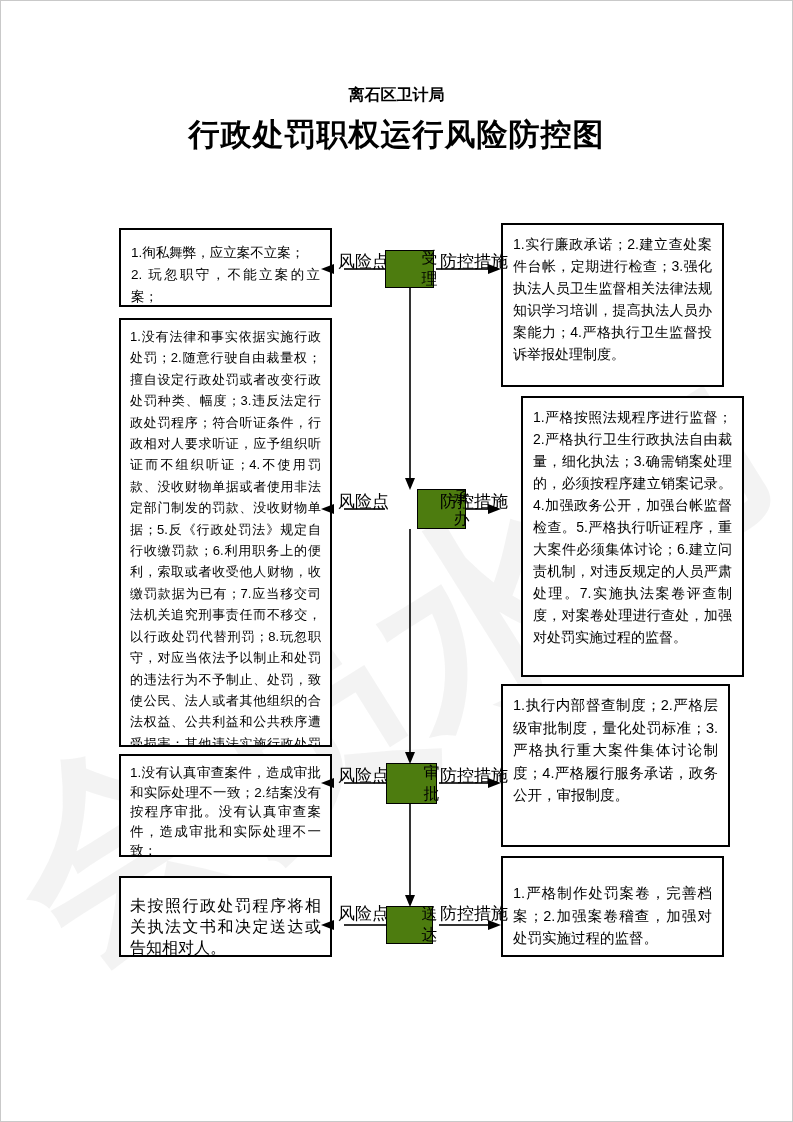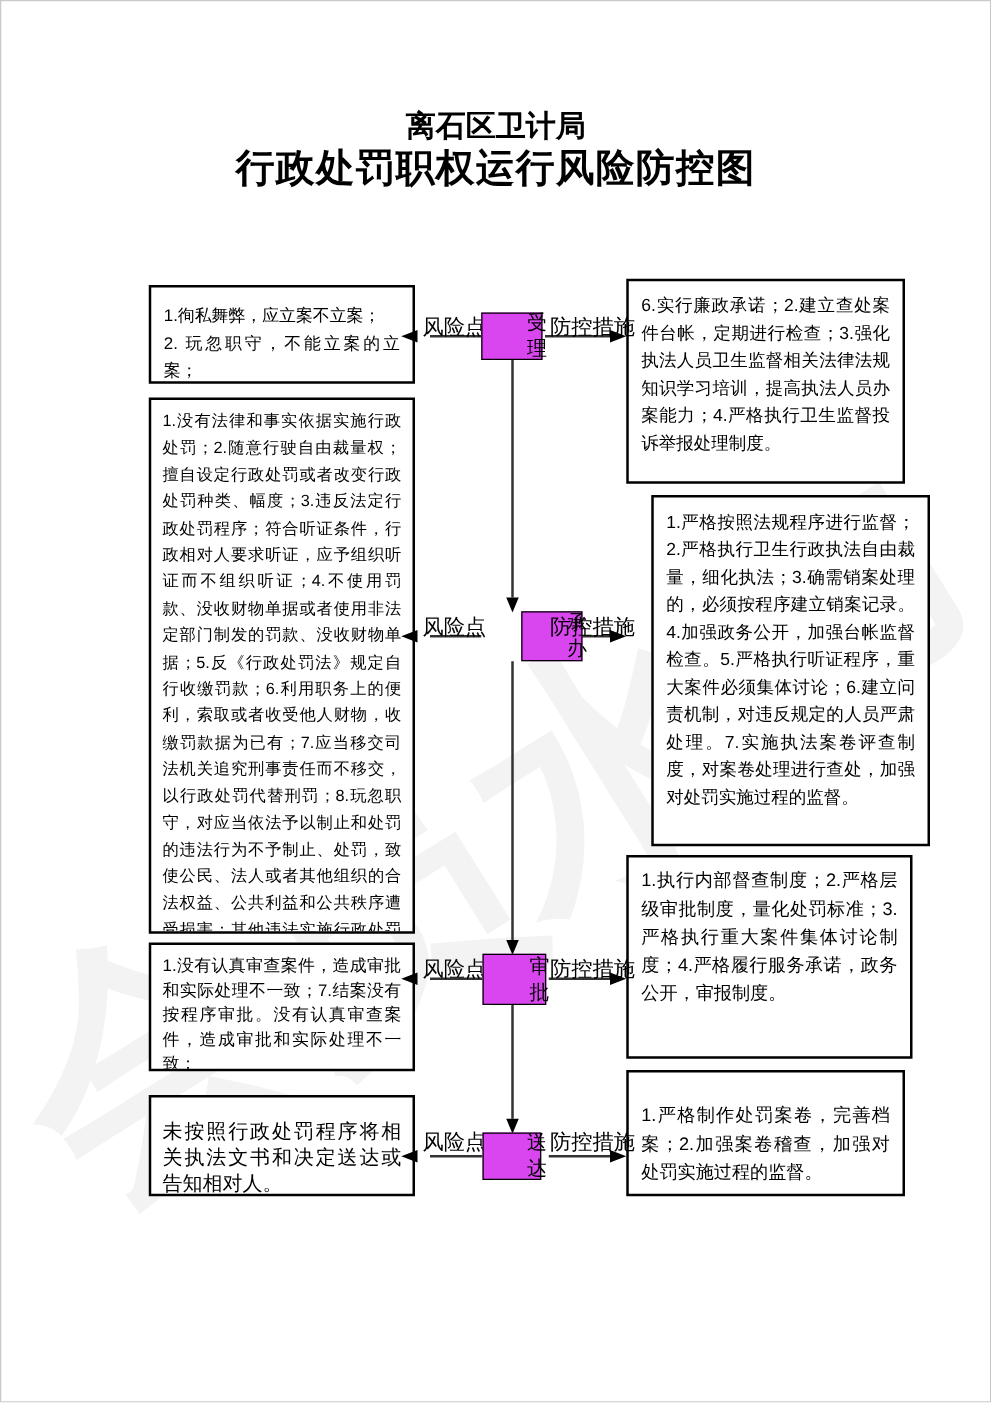--- a/index.html
+++ b/index.html
@@ -14,21 +14,21 @@
     font-size:215px;font-weight:bold;white-space:nowrap;
     color:rgba(160,160,160,0.13);
     transform:rotate(-32deg);transform-origin:380px 120px;
     z-index:0;pointer-events:none;
     font-family:"Liberation Sans","DejaVu Sans",sans-serif;
   }
   .title1,.title2{
     position:absolute;left:0;width:100%;text-align:center;
     font-family:"Liberation Serif","DejaVu Serif",serif;font-weight:bold;z-index:2;
   }
-  .title1{top:84px;font-size:24px;}
+  .title1{top:84px;font-size:16px;}
   .title2{top:113px;font-size:31px;letter-spacing:1px;}
 
   .box{
     position:absolute;border:2px solid #000;background:#fff;
     box-sizing:border-box;text-align:justify;overflow:hidden;z-index:2;
   }
   #risk-0{left:118px;top:227px;width:213px;height:79px;
     padding:12px 10px;font-size:13.5px;line-height:22px;white-space:pre-line;}
   #risk-1{left:118px;top:317px;width:213px;height:429px;
     padding:6px 9px;font-size:13px;line-height:21.4px;}
@@ -40,21 +40,21 @@
   #meas-0{left:500px;top:222px;width:223px;height:164px;
     padding:8px 10px;font-size:14px;line-height:22px;}
   #meas-1{left:500px;top:395px;width:223px;height:281px;
     padding:8px 10px;font-size:14px;line-height:22px;margin-left:20px;}
   #meas-2{left:500px;top:683px;width:229px;height:163px;
     padding:8px 10px;font-size:14.5px;line-height:22.5px;}
   #meas-3{left:500px;top:855px;width:223px;height:101px;
     padding:24px 10px;font-size:14.5px;line-height:22.5px;}
 
   .process{
-    position:absolute;border:1.5px solid #000;background:#d946ef;z-index:3;
+    position:absolute;border:1.5px solid #000;background:#4d7c0f;z-index:3;
     display:flex;align-items:center;justify-content:center;
     font-size:16px;letter-spacing:1px;box-sizing:border-box;padding-left:41px;
   }
   #proc-0{left:384px;top:249px;width:49px;height:38px;}
   #proc-1{left:384px;top:488px;width:49px;height:40px;margin-left:32px;}
   #proc-2{left:385px;top:762px;width:51px;height:41px;}
   #proc-3{left:385px;top:905px;width:47px;height:38px;}
 
   .flow-label{position:absolute;font-size:17px;z-index:3;white-space:nowrap;}
   #rp-0{left:337px;top:249px;} #cm-0{left:439px;top:249px;}
@@ -101,39 +101,39 @@
   <div class="box" id="risk-0">1.徇私舞弊，应立案不立案；
 2. 玩忽职守，不能立案的立案；
 3. 超越职权，擅自销案。</div>
   <div class="flow-label" id="rp-0">风险点</div>
   <div class="tri-left" id="lt-0"></div>
   <div class="hline" id="la-0"></div>
   <div class="process" id="proc-0">受理</div>
   <div class="hline" id="ra-0"></div>
   <div class="tri-right" id="rt-0"></div>
   <div class="flow-label" id="cm-0">防控措施</div>
-  <div class="box" id="meas-0">6.实行廉政承诺；2.建立查处案件台帐，定期进行检查；3.强化执法人员卫生监督相关法律法规知识学习培训，提高执法人员办案能力；4.严格执行卫生监督投诉举报处理制度。</div>
+  <div class="box" id="meas-0">1.实行廉政承诺；2.建立查处案件台帐，定期进行检查；3.强化执法人员卫生监督相关法律法规知识学习培训，提高执法人员办案能力；4.严格执行卫生监督投诉举报处理制度。</div>
 
   <div class="vline" id="v-0"></div>
   <div class="tri-down" id="vt-0"></div>
 
   <div class="box" id="risk-1">1.没有法律和事实依据实施行政处罚；2.随意行驶自由裁量权；擅自设定行政处罚或者改变行政处罚种类、幅度；3.违反法定行政处罚程序；符合听证条件，行政相对人要求听证，应予组织听证而不组织听证；4.不使用罚款、没收财物单据或者使用非法定部门制发的罚款、没收财物单据；5.反《行政处罚法》规定自行收缴罚款；6.利用职务上的便利，索取或者收受他人财物，收缴罚款据为已有；7.应当移交司法机关追究刑事责任而不移交，以行政处罚代替刑罚；8.玩忽职守，对应当依法予以制止和处罚的违法行为不予制止、处罚，致使公民、法人或者其他组织的合法权益、公共利益和公共秩序遭受损害；其他违法实施行政处罚9.无故拖延案件办理；10.不依法履行重大案件处罚程序。</div>
   <div class="flow-label" id="rp-1">风险点</div>
   <div class="tri-left" id="lt-1"></div>
   <div class="hline" id="la-1"></div>
   <div class="process" id="proc-1">承办</div>
   <div class="hline" id="ra-1"></div>
   <div class="tri-right" id="rt-1"></div>
   <div class="flow-label" id="cm-1">防控措施</div>
   <div class="box" id="meas-1">1.严格按照法规程序进行监督；2.严格执行卫生行政执法自由裁量，细化执法；3.确需销案处理的，必须按程序建立销案记录。4.加强政务公开，加强台帐监督检查。5.严格执行听证程序，重大案件必须集体讨论；6.建立问责机制，对违反规定的人员严肃处理。7.实施执法案卷评查制度，对案卷处理进行查处，加强对处罚实施过程的监督。</div>
 
   <div class="vline" id="v-1"></div>
   <div class="tri-down" id="vt-1"></div>
 
-  <div class="box" id="risk-2">1.没有认真审查案件，造成审批和实际处理不一致；7.结案没有按程序审批。没有认真审查案件，造成审批和实际处理不一致；</div>
+  <div class="box" id="risk-2">1.没有认真审查案件，造成审批和实际处理不一致；2.结案没有按程序审批。没有认真审查案件，造成审批和实际处理不一致；</div>
   <div class="flow-label" id="rp-2">风险点</div>
   <div class="tri-left" id="lt-2"></div>
   <div class="hline" id="la-2"></div>
   <div class="process" id="proc-2">审批</div>
   <div class="hline" id="ra-2"></div>
   <div class="tri-right" id="rt-2"></div>
   <div class="flow-label" id="cm-2">防控措施</div>
   <div class="box" id="meas-2">1.执行内部督查制度；2.严格层级审批制度，量化处罚标准；3.严格执行重大案件集体讨论制度；4.严格履行服务承诺，政务公开，审报制度。</div>
 
   <div class="vline" id="v-2"></div>

